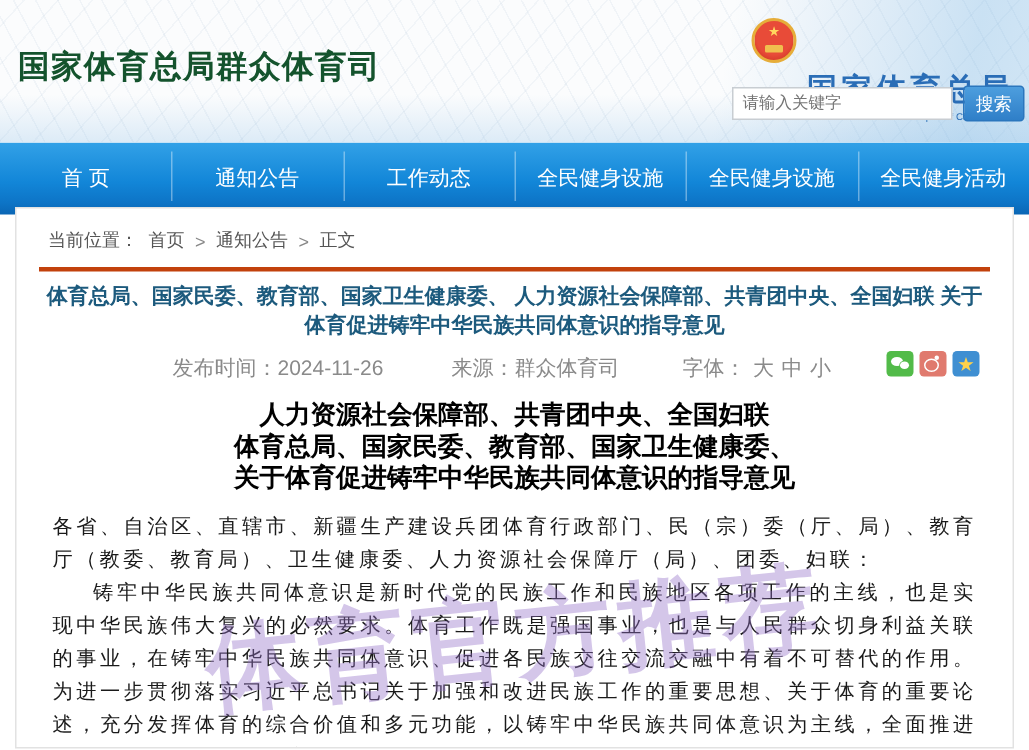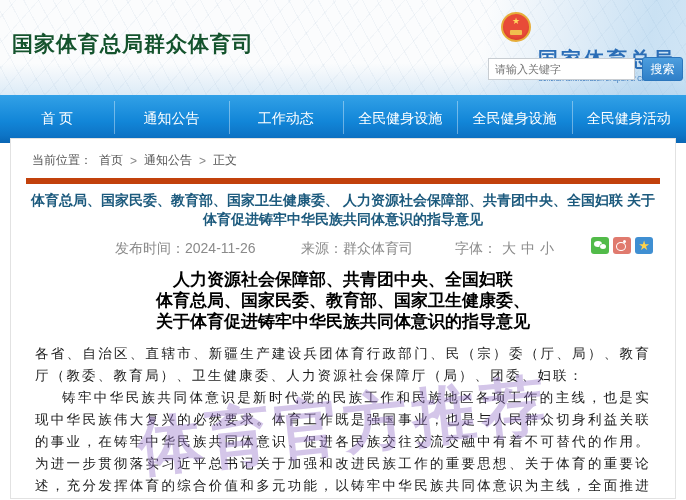--- a/index.html
+++ b/index.html
@@ -43,21 +43,21 @@
     background:linear-gradient(180deg,#32a1e7 0%, #1286d8 55%, #0d74c6 84%, #0a66b4 100%); }
   .nav-item { flex:1; display:flex; align-items:center; justify-content:center; color:#fff;
     font-size:14px; cursor:pointer; position:relative; white-space:nowrap; }
   .nav-item + .nav-item::before { content:""; position:absolute; left:0; top:6px; bottom:9px;
     width:1px; background:rgba(255,255,255,.38); }
 
   
   .content { position:absolute; left:10px; right:10px; top:138px; height:361px;
     background:#fff; border:1px solid #e2e2e2; overflow:hidden; }
   .breadcrumb { margin:0 15px; padding:13px 0 9px 6px; font-size:12px; color:#555;
-    border-bottom:6px solid #c2410c; display:flex; align-items:center; gap:7px; }
+    border-bottom:3px solid #c2410c; display:flex; align-items:center; gap:7px; }
   .crumb-link { color:#555; cursor:pointer; }
   .crumb-sep { color:#888; }
 
   .doc-title { margin:7px 18px 0; text-align:center; font-size:14px; font-weight:bold;
     color:#1c5a7d; line-height:19px; }
 
   .meta-row { position:relative; margin-top:8px; height:20px; font-size:14px; color:#8a8a8a; }
   .meta-publish { position:absolute; left:104px; top:3px; }
   .meta-source  { position:absolute; left:290px; top:3px; }
   .meta-font    { position:absolute; left:444px; top:3px; display:flex; gap:5px;align-items:center; }

